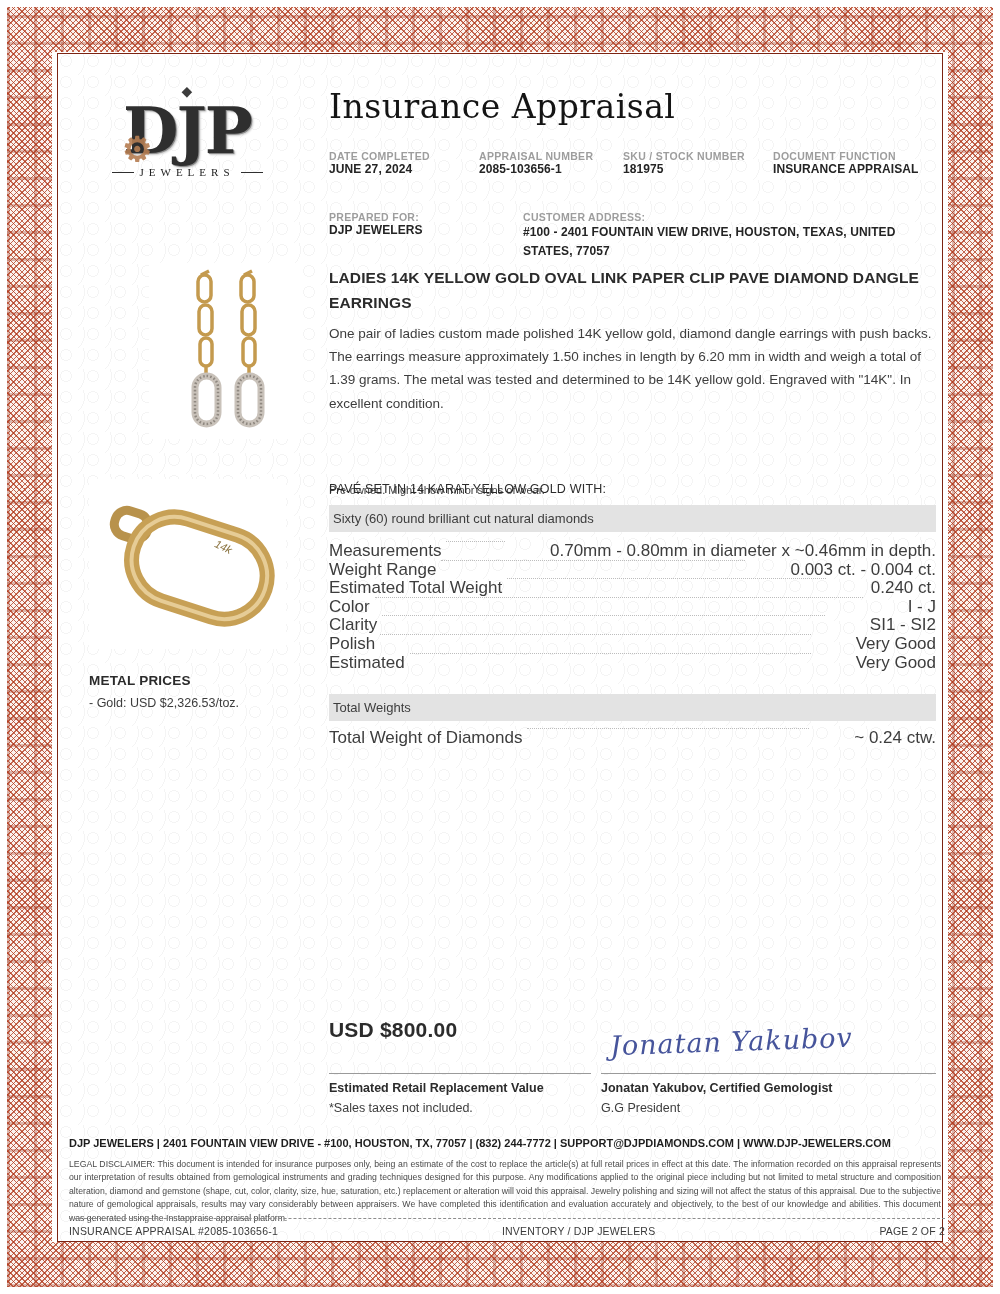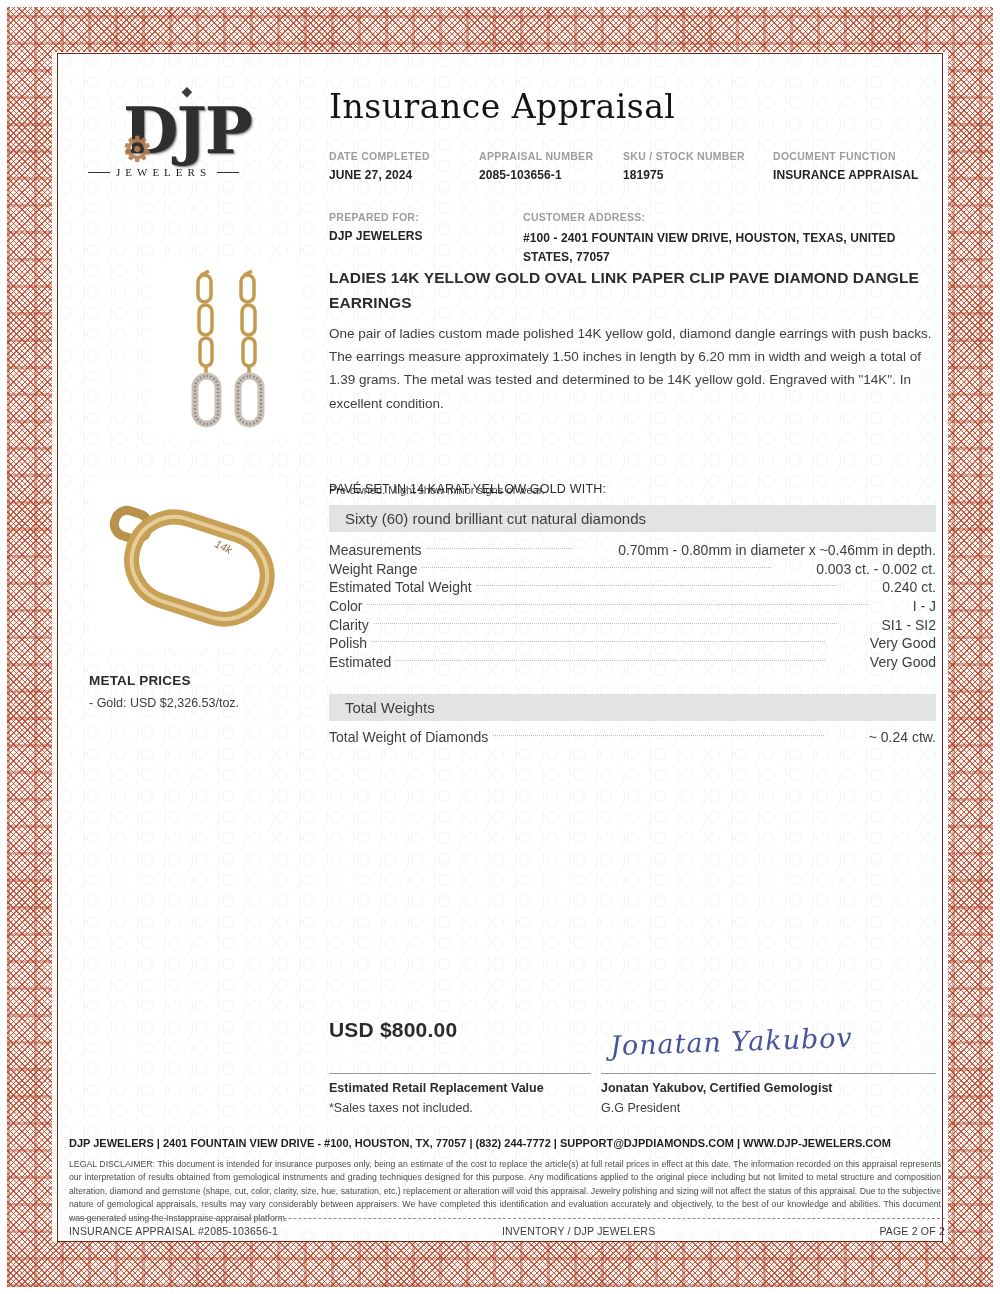--- a/index.html
+++ b/index.html
@@ -19,42 +19,42 @@
     background-image:repeating-radial-gradient(circle at 8px 7px, transparent 0 5px, rgba(128,128,128,.085) 5px 6px, transparent 6px 13px);
     background-size:27px 21px;}
   .abs{position:absolute;}
   
   .logo{left:30px;top:30px;width:198px;text-align:center;}
   .logo-diamond{font-size:14px;color:#3c3c3c;line-height:14px;letter-spacing:0;}
   .logo-word{font-family:"DejaVu Serif",serif;font-weight:bold;font-size:64px;line-height:66px;
     color:#2f2f2f;letter-spacing:-2px;text-shadow:1px 1px 0 #8a8a8a, 2px 2px 2px #c9c9c9;position:relative;}
   .logo-gear{position:absolute;left:34px;top:18px;font-size:34px;color:#b57d52;opacity:.9;
     text-shadow:none;letter-spacing:0;}
-  .logo-sub{display:flex;align-items:center;gap:6px;margin-top:2px;}
+  .logo-sub{display:flex;align-items:center;justify-content:center;gap:6px;margin-top:2px;}
   .logo-sub .dash{height:1px;width:22px;background:#2f2f2f;}
   .logo-sub .txt{font-size:11px;letter-spacing:5px;color:#222;font-family:"Liberation Serif",serif;}
   
   .doc-title{left:271px;top:33px;font-family:"DejaVu Serif",serif;font-size:33px;color:#141414;letter-spacing:.5px;}
   .meta-row{left:271px;top:96px;display:flex;justify-content:space-between;}
   .meta-col .lbl{font-size:10.5px;font-weight:600;color:#9d9d9d;letter-spacing:.3px;}
-  .meta-col .val{font-size:12px;font-weight:bold;color:#242424;margin-top:6px;letter-spacing:.1px;}
+  .meta-col .val{font-size:12px;font-weight:bold;color:#242424;margin-top:0;letter-spacing:.1px;}
   
   .photo{background:#ffffff;}
   
   .metal-head{left:31px;top:619px;font-size:13.5px;font-weight:bold;color:#2b2b2b;letter-spacing:.2px;}
   .metal-gold{left:31px;top:642px;font-size:12.5px;color:#3c3c3c;}
   
   .item-title{left:271px;top:211px;width:607px;font-size:15.5px;font-weight:bold;color:#2b2b2b;line-height:1.62;letter-spacing:.1px;}
   .item-desc{left:271px;top:268px;width:612px;font-size:13.5px;color:#3d3d3d;line-height:1.72;}
   .preowned{left:271px;top:390px;font-size:11px;color:#3d3d3d;margin-top:40px;}
   .pave-head{left:271px;top:428px;font-size:12.5px;font-weight:normal;color:#2b2b2b;letter-spacing:.2px;}
-  .graybox{left:271px;width:607px;height:27px;background:#e3e3e3;font-size:15px;color:#3d3d3d;
-    line-height:27px;padding-left:16px;box-sizing:border-box;}
+  .graybox{left:271px;width:607px;height:27px;background:#e3e3e3;font-size:13px;color:#3d3d3d;
+    line-height:27px;padding-left:4px;box-sizing:border-box;}
   .specs{left:271px;top:487px;width:607px;}
-  .spec-row{display:flex;align-items:center;height:18.6px;font-size:14px;color:#3d3d3d;}
+  .spec-row{display:flex;align-items:flex-start;height:18.6px;font-size:17px;color:#3d3d3d;}
   .spec-row .lbl{white-space:nowrap;}
   .spec-row .dots{flex:1;border-bottom:1.5px dotted #bdbdbd;margin:0 5px 3px 5px;}
   .spec-row .val{white-space:nowrap;margin-left:40px;}
   .totalrow{left:271px;top:674px;width:607px;}
   
   .price-text{left:271px;top:964px;font-size:21px;font-weight:bold;color:#2b2b2b;letter-spacing:.2px;}
   .rule{border-top:1.5px solid #9a9a9a;height:0;}
   .rule1{left:271px;top:1019px;width:262px;}
   .rule2{left:543px;top:1019px;width:335px;}
   .sig-script{left:552px;top:972px;font-family:"DejaVu Serif",serif;font-style:italic;font-size:27px;
@@ -171,21 +171,21 @@
 
     <div class="abs specs">
       <div class="spec-row">
         <span class="lbl">Measurements</span>
         <span class="dots"></span>
         <span class="val">0.70mm - 0.80mm in diameter x ~0.46mm in depth.</span>
       </div>
       <div class="spec-row">
         <span class="lbl">Weight Range</span>
         <span class="dots"></span>
-        <span class="val">0.003 ct. - 0.002 ct.</span>
+        <span class="val">0.003 ct. - 0.004 ct.</span>
       </div>
       <div class="spec-row">
         <span class="lbl">Estimated Total Weight</span>
         <span class="dots"></span>
         <span class="val">0.240 ct.</span>
       </div>
       <div class="spec-row">
         <span class="lbl">Color</span>
         <span class="dots"></span>
         <span class="val">I - J</span>

